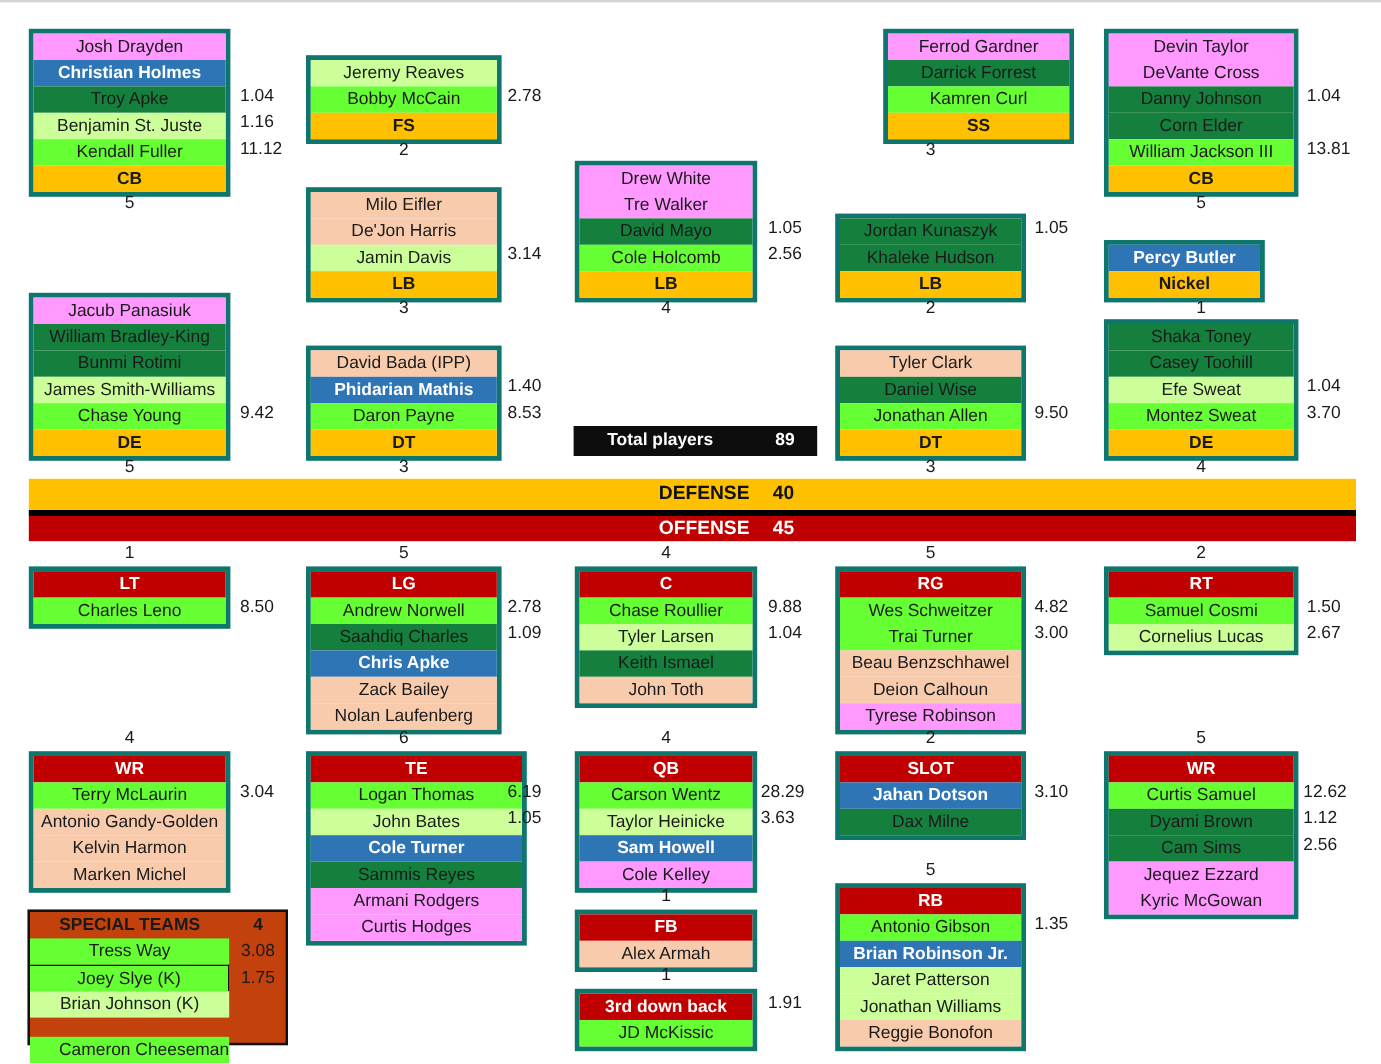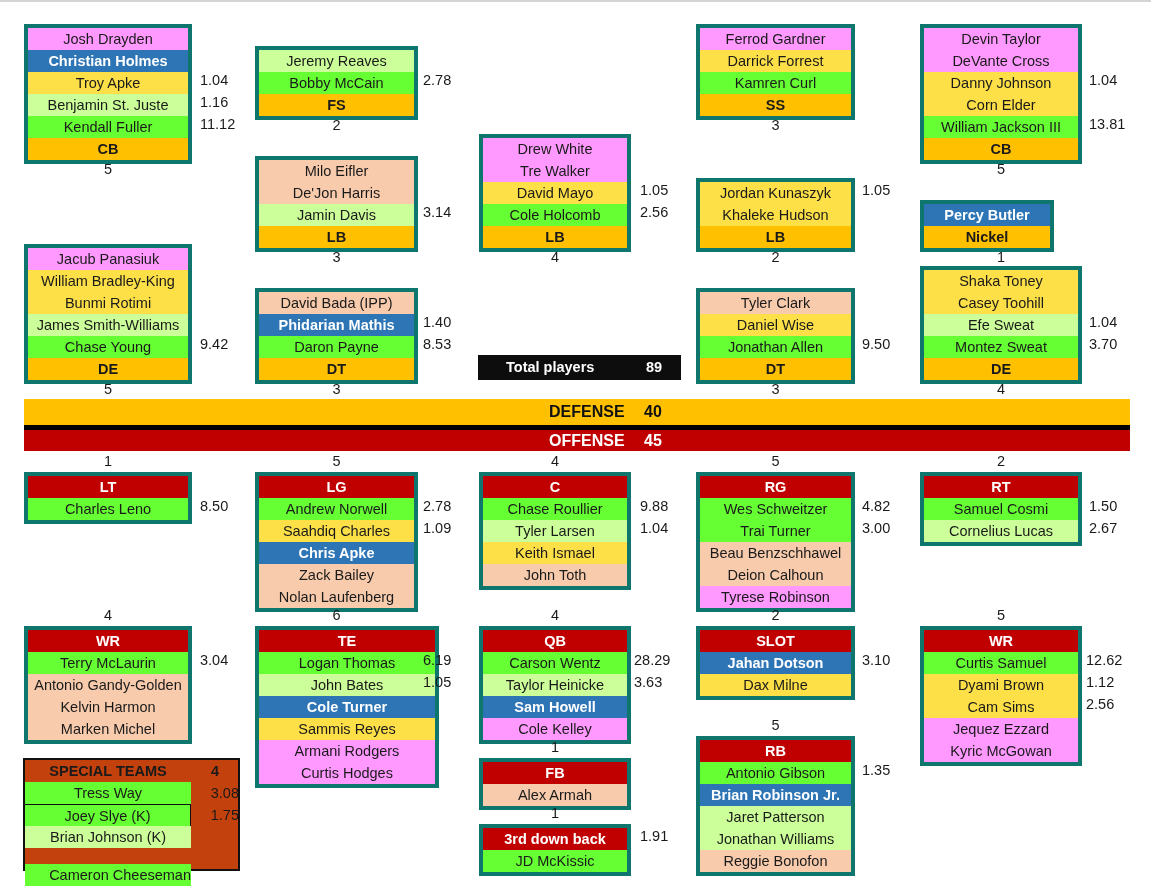--- a/index.html
+++ b/index.html
@@ -9,40 +9,40 @@
     font-family:"Liberation Sans", "DejaVu Sans", sans-serif;
     font-size:14.5px; color:#1a1a1a;
   }
   .gridline { position:absolute; left:0; top:0; width:1151px; height:2px; background:#d4d4d4; }
   .block { position:absolute; }
   .box { border:4px solid #0f766e; box-sizing:border-box; }
   .row { height:22px; line-height:22px; text-align:center; white-space:nowrap; overflow:hidden; }
   .row.hdr { font-weight:bold; }
   .c-pink { background:#ff99ff; }
   .c-blue { background:#2e75b6; color:#ffffff; font-weight:bold; }
-  .c-cream { background:#fde047; }
+  .c-cream { background:#15803d; }
   .c-lgreen { background:#ccff99; }
   .c-green { background:#66ff33; }
   .c-peach { background:#f8cbad; }
   .c-orange { background:#ffc000; font-weight:bold; }
   .c-red { background:#c00000; color:#ffffff; font-weight:bold; }
   .vals { position:absolute; top:0; }
   .val { height:22px; line-height:22px; text-align:left; white-space:nowrap; }
   .count { position:absolute; height:22px; line-height:22px; text-align:center; }
   .banner { position:absolute; left:24px; width:1106px; font-weight:bold; font-size:16px; }
   .banner .lbl { position:absolute; left:525px; }
   .banner .num { position:absolute; left:620px; }
   .total { position:absolute; left:478px; top:355px; width:203px; height:25px; background:#0d0d0d; color:#fff; font-weight:bold; line-height:25px; }
   .total .lbl { position:absolute; left:28px; }
   .total .num { position:absolute; left:168px; }
   .st { position:absolute; left:23px; top:758px; width:217px; height:113px; border:2px solid #111; box-sizing:border-box; background:#c2410c; }
   .st .head { position:absolute; left:0; top:0; width:166px; height:22px; line-height:22px; text-align:center; font-weight:bold; }
   .st .headnum { position:absolute; left:166px; top:0; width:48px; height:22px; line-height:22px; text-align:center; font-weight:bold; }
   .st .prow { position:absolute; left:0; width:166px; height:22px; line-height:22px; text-align:center; }
-  .st .pval { position:absolute; left:166px; width:48px; height:22px; line-height:22px; text-align:right; }
+  .st .pval { position:absolute; left:166px; width:48px; height:22px; line-height:22px; text-align:center; }
 </style>
 </head>
 <body>
 
 <div class="gridline"></div>
 
 <div id="field">
     <div class="block box" style="left: 24px; top: 24px; width: 168px;">
       <div class="row c-pink">Josh Drayden</div>
       <div class="row c-blue">Christian Holmes</div>
@@ -62,21 +62,21 @@
     <div class="block box" style="left: 255px; top: 46px; width: 163px;">
       <div class="row c-lgreen">Jeremy Reaves</div>
       <div class="row c-green">Bobby McCain</div>
       <div class="row hdr c-orange">FS</div>
     </div>
     <div class="vals" style="left: 423px; top: 47px;">
       <div class="val"></div>
       <div class="val">2.78</div>
     </div>
     <div class="count" style="left: 255px; width: 163px; top: 114px;">2</div>
-    <div class="block box" style="left: 696px; top: 24px; width: 159px;">
+    <div class="block box" style="left: 736px; top: 24px; width: 159px;">
       <div class="row c-pink">Ferrod Gardner</div>
       <div class="row c-cream">Darrick Forrest</div>
       <div class="row c-green">Kamren Curl</div>
       <div class="row hdr c-orange">SS</div>
     </div>
     <div class="vals" style="left: 862px; top: 25px;">
       <div class="val"></div>
       <div class="val"></div>
       <div class="val"></div>
     </div>

